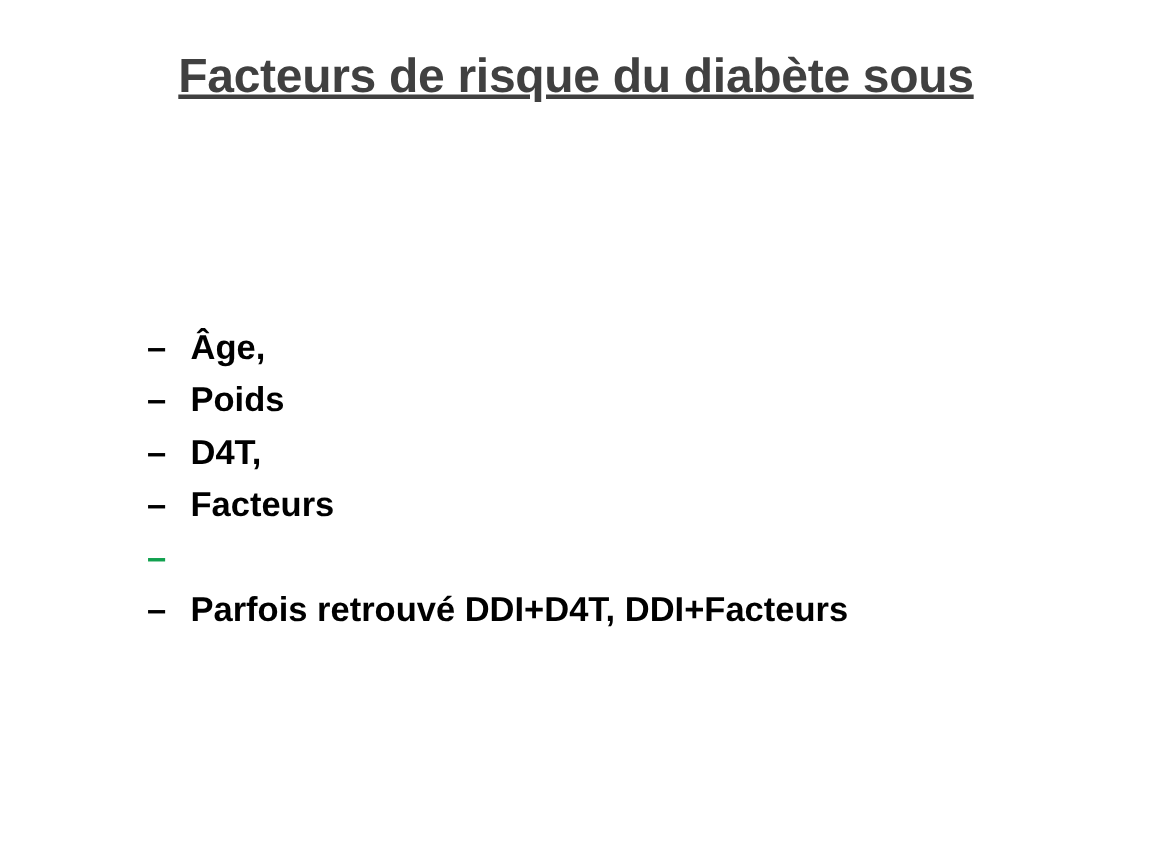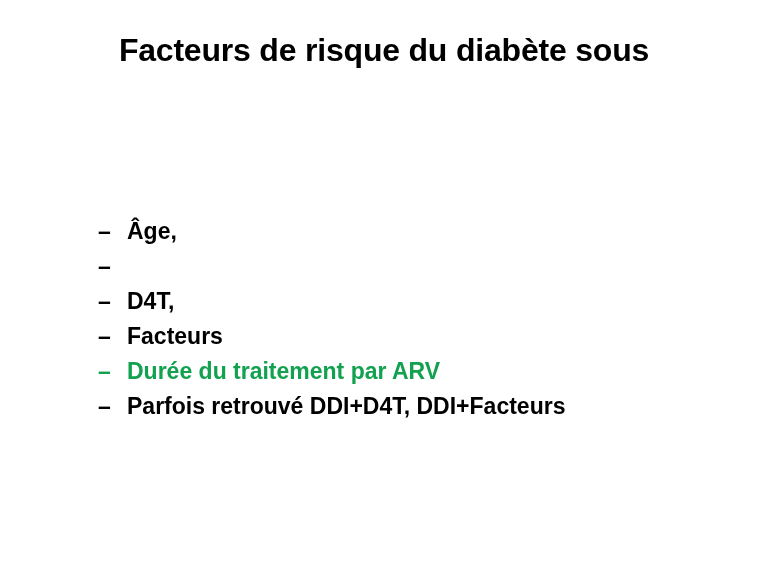--- a/index.html
+++ b/index.html
@@ -67,48 +67,48 @@
   }
   .bullet-text {
     display: inline-block;
   }
 </style>
 </head>
 <body style="background: rgb(255, 255, 255);">
 
 <div class="slide">
 
-  <div class="slide-title" style="color: #000000;">
+  <div class="slide-title" style="color: #404040; text-decoration: underline;">
     <span class="title-line">Facteurs de risque du diabète sous</span>
   </div>
 
   <ul class="bullet-list">
 
     <li class="bullet-item" style="color: rgb(0, 0, 0);">
       <span class="bullet-dash">–</span>
       <span class="bullet-text">Âge,</span>
     </li>
 
     <li class="bullet-item" style="color: rgb(0, 0, 0);">
       <span class="bullet-dash">–</span>
+      <span class="bullet-text">Poids</span>
     </li>
 
     <li class="bullet-item" style="color: rgb(0, 0, 0);">
       <span class="bullet-dash">–</span>
       <span class="bullet-text">D4T,</span>
     </li>
 
     <li class="bullet-item" style="color: rgb(0, 0, 0);">
       <span class="bullet-dash">–</span>
       <span class="bullet-text">Facteurs</span>
     </li>
 
     <li class="bullet-item" style="color: rgb(17, 161, 79);">
       <span class="bullet-dash">–</span>
-      <span class="bullet-text">Durée du traitement par ARV</span>
     </li>
 
     <li class="bullet-item" style="color: rgb(0, 0, 0);">
       <span class="bullet-dash">–</span>
       <span class="bullet-text">Parfois retrouvé DDI+D4T, DDI+Facteurs</span>
     </li>
 
   </ul>
 
 </div>

